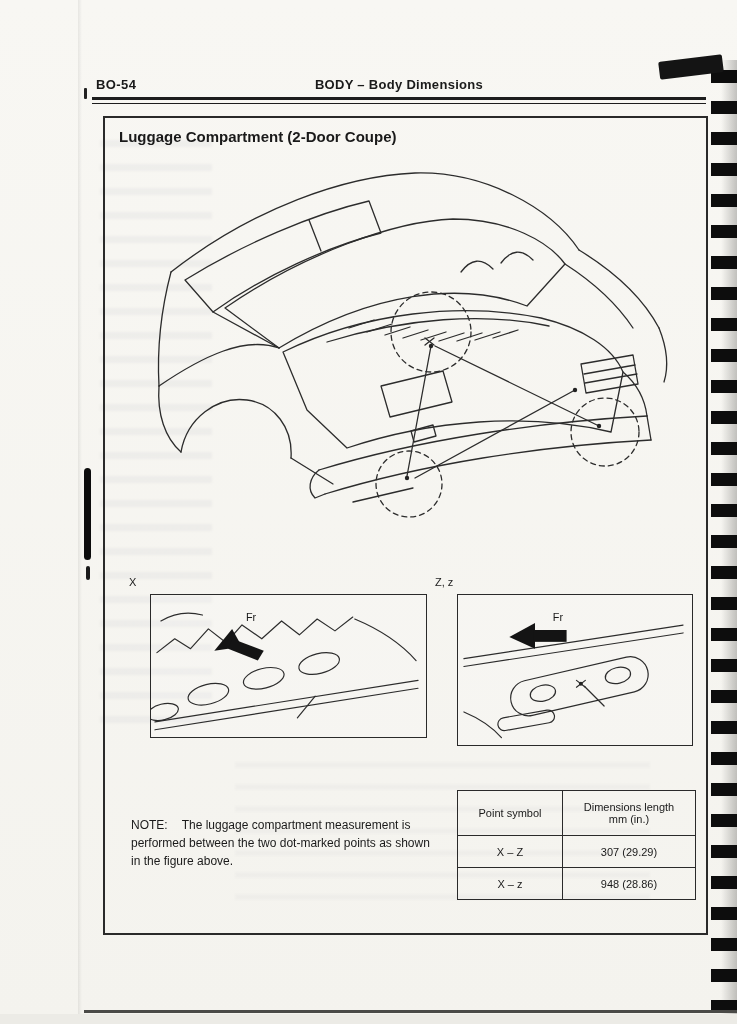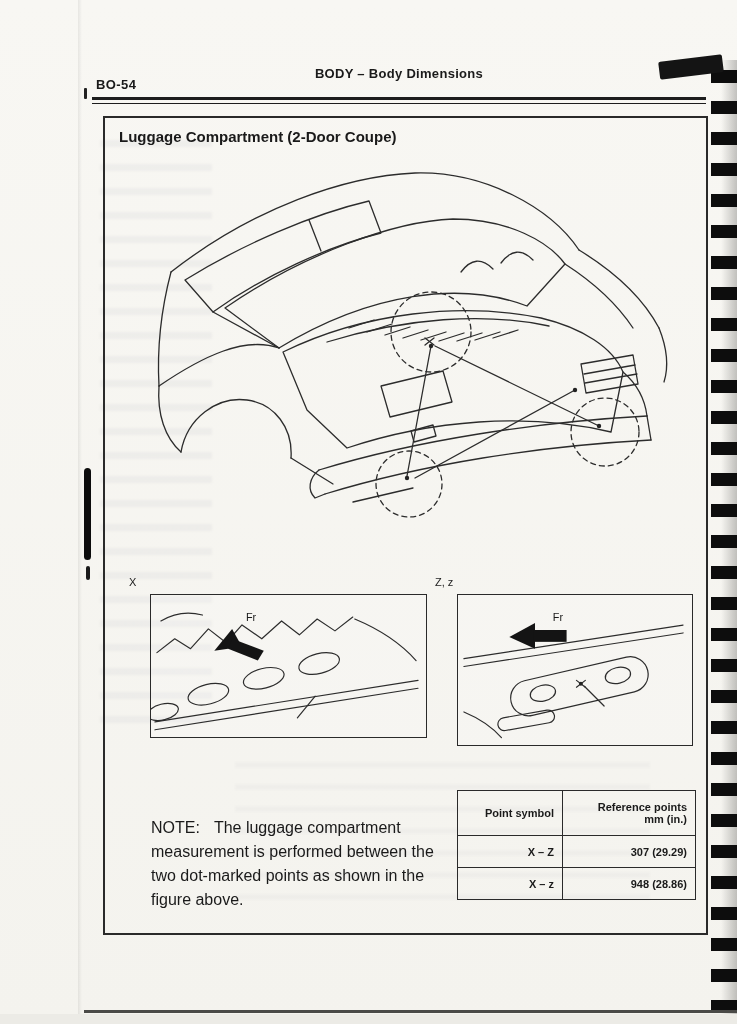--- a/index.html
+++ b/index.html
@@ -24,41 +24,41 @@
   .bottom-line{position:absolute;left:84px;right:0;bottom:11px;height:3px;background:#4a4a47;}
   .bottom-band{position:absolute;left:0;right:0;bottom:0;height:10px;background:#ecebe6;}
   .ghost-col{position:absolute;left:100px;top:140px;width:112px;height:585px;opacity:.5;
           background:repeating-linear-gradient(to bottom,rgba(105,108,132,0.12) 0 7px,transparent 7px 24px);
           filter:blur(0.8px);pointer-events:none;}
   .ghost-block{position:absolute;left:235px;top:762px;width:415px;height:145px;opacity:.4;
           background:repeating-linear-gradient(to bottom,rgba(105,108,132,0.10) 0 6px,transparent 6px 22px);
           filter:blur(0.8px);pointer-events:none;}
   
   .page-number{position:absolute;left:96px;top:77px;font-size:13px;font-weight:bold;letter-spacing:.4px;}
-  .header-band{position:absolute;left:92px;top:66px;width:614px;text-align:center;
+  .header-band{position:absolute;left:92px;top:77px;width:614px;text-align:center;
           font-size:13px;font-weight:bold;letter-spacing:.3px;}
   .rule-thick{position:absolute;left:92px;top:97px;width:614px;border-top:3px solid #1d1d1d;}
   .rule-thin{position:absolute;left:92px;top:103px;width:614px;border-top:1px solid #1d1d1d;}
   
   .figure-frame{position:absolute;left:103px;top:116px;width:601px;height:815px;
           border:2px solid #2a2a2a;}
   .figure-title{position:absolute;left:14px;top:10px;font-size:15px;font-weight:bold;}
   .car-svg{position:absolute;left:8px;top:32px;}
   .inset-label{position:absolute;font-size:11px;color:#222;}
   .inset-label.x{left:24px;top:458px;}
   .inset-label.zz{left:330px;top:458px;}
   .inset-box{position:absolute;border:1.5px solid #2a2a2a;background:rgba(255,255,255,0.15);margin-left:23px;}
   .inset-box.x{left:22px;top:476px;width:275px;height:142px;}
   .inset-box.zz{left:329px;top:476px;width:234px;height:150px;}
   
-  .note{position:absolute;left:46px;top:698px;width:302px;font-size:16px;line-height:1.5;}
+  .note{position:absolute;left:26px;top:698px;width:302px;font-size:12px;line-height:1.5;}
   .note .prefix{padding-right:14px;}
   
   .ref-table{position:absolute;left:352px;top:672px;border-collapse:collapse;font-size:11px;}
-  .ref-table th,.ref-table td{border:1.3px solid #2a2a2a;text-align:right;color:#1a1a1a;font-weight:bold;}
+  .ref-table th,.ref-table td{border:1.3px solid #2a2a2a;text-align:center;color:#1a1a1a;font-weight:normal;}
   .ref-table th{height:40px;padding:2px 8px;}
   .ref-table td{height:27px;padding:2px 8px;}
   .ref-table .col-sym{width:88px;}
   .ref-table .col-len{width:116px;}
   svg{display:block;}
   svg text{font-family:"Liberation Sans",sans-serif;}
 </style>
 </head>
 <body>
 
@@ -190,21 +190,21 @@
 
   <div class="note">
     <span class="prefix">NOTE:</span><span>The luggage compartment measurement is performed between the two dot-marked points as shown in the figure above.</span>
   </div>
 
   <table class="ref-table">
     <thead>
       <tr>
         <th class="col-sym">Point symbol</th>
         <th class="col-len">
-          <div>Reference points</div>
+          <div>Dimensions length</div>
           <div>mm (in.)</div>
         </th>
       </tr>
     </thead>
     <tbody>
       <tr>
         <td>X – Z</td>
         <td>307 (29.29)</td>
       </tr>
       <tr>

